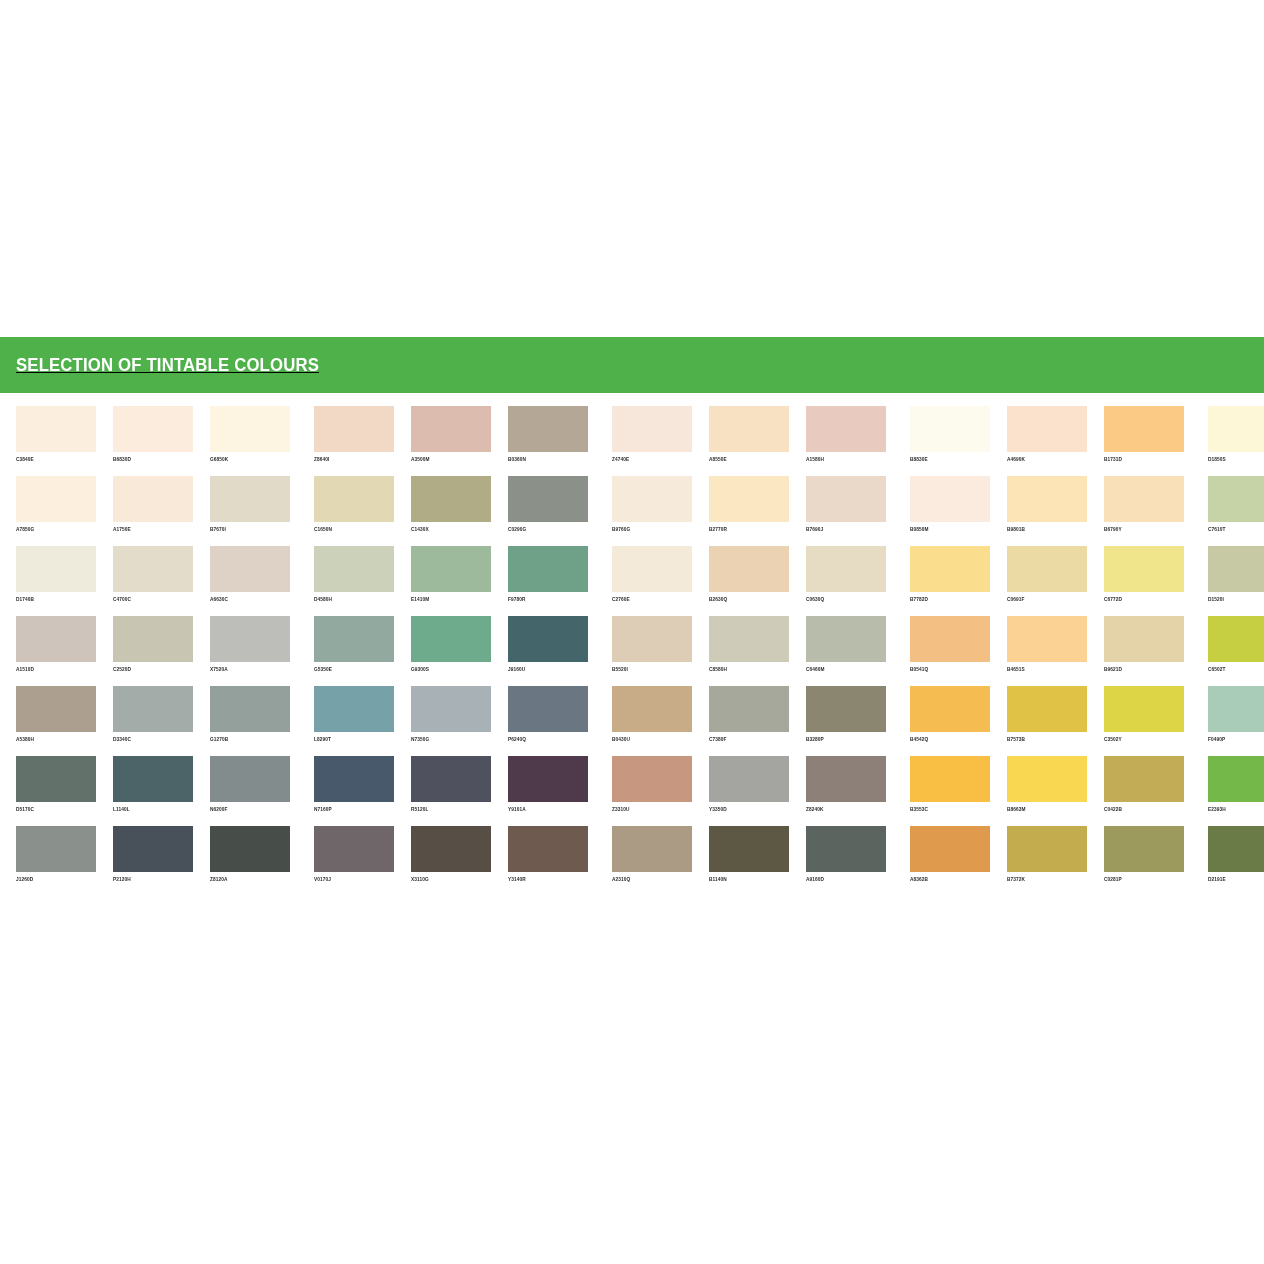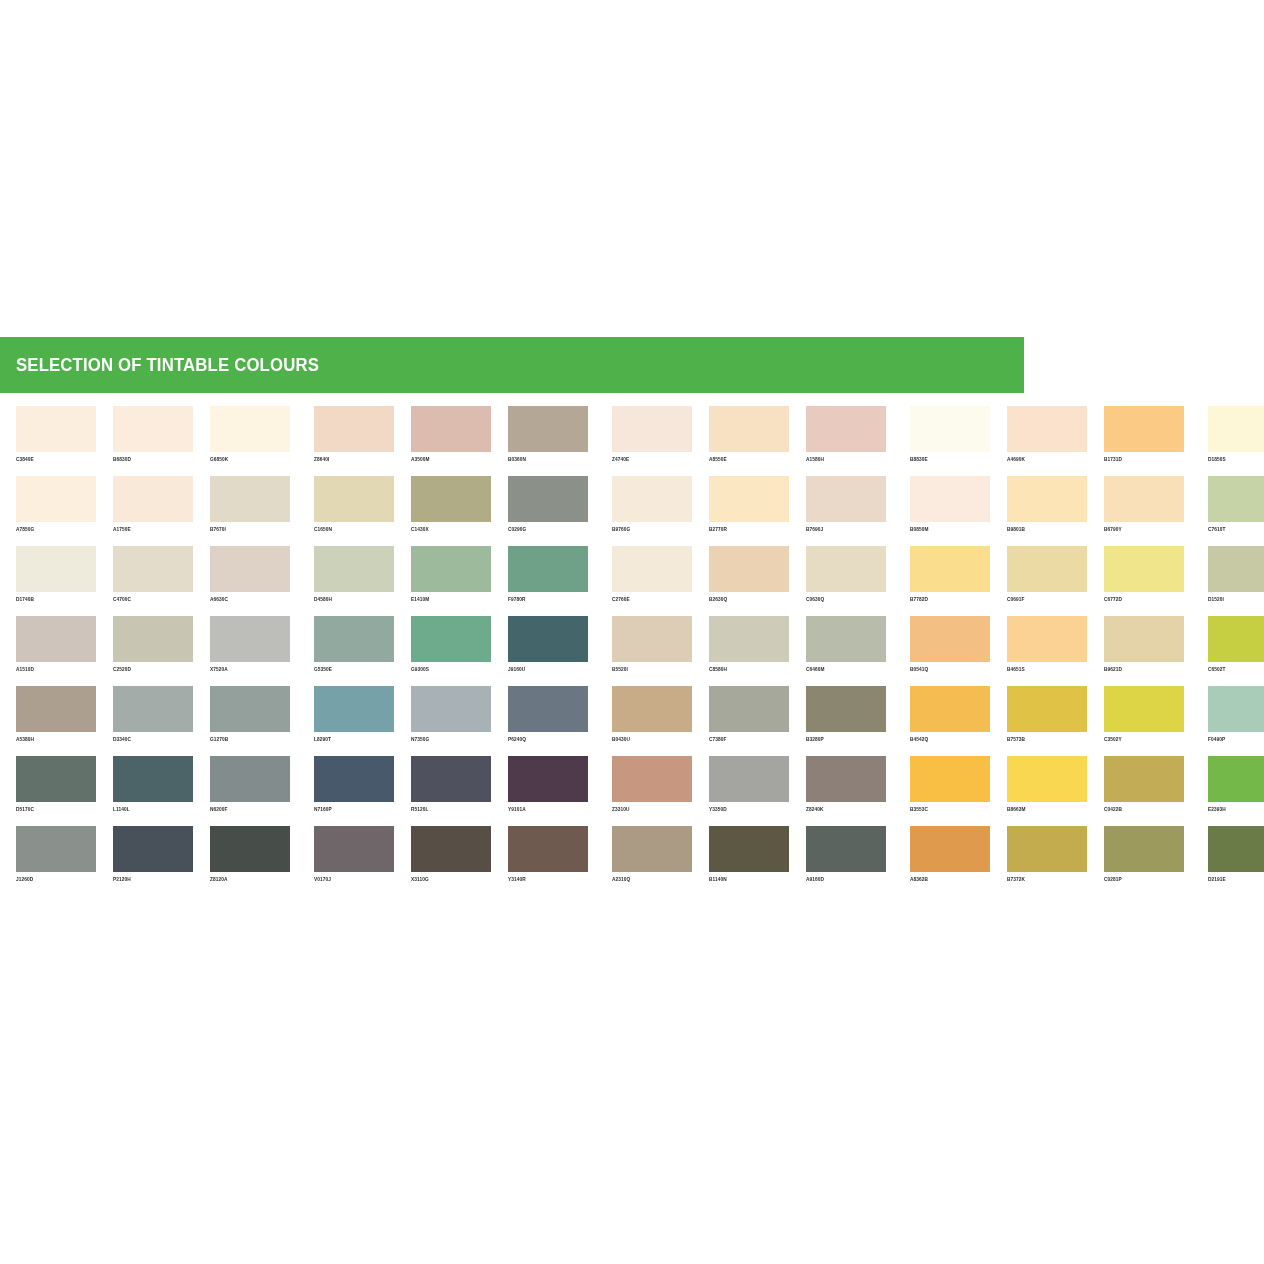--- a/index.html
+++ b/index.html
@@ -17,25 +17,26 @@
     position: relative;
     width: 1264px;
     height: 1264px;
     background: #ffffff;
   }
   
   .banner {
     position: absolute;
     left: 0;
     top: 337px;
-    width: 1024px;
+    width: 1264px;
     height: 56px;
     background: #4fb14a;
     display: flex;
     align-items: center;
+    text-decoration: underline;
   }
   .banner-title {
     color: #ffffff;
     font-family: "Liberation Sans Narrow", "Liberation Sans", sans-serif;
     font-size: 19px;
     font-weight: bold;
     letter-spacing: 0.2px;
     margin-left: 16px;
     transform: scaleX(0.88);
     transform-origin: left center;

